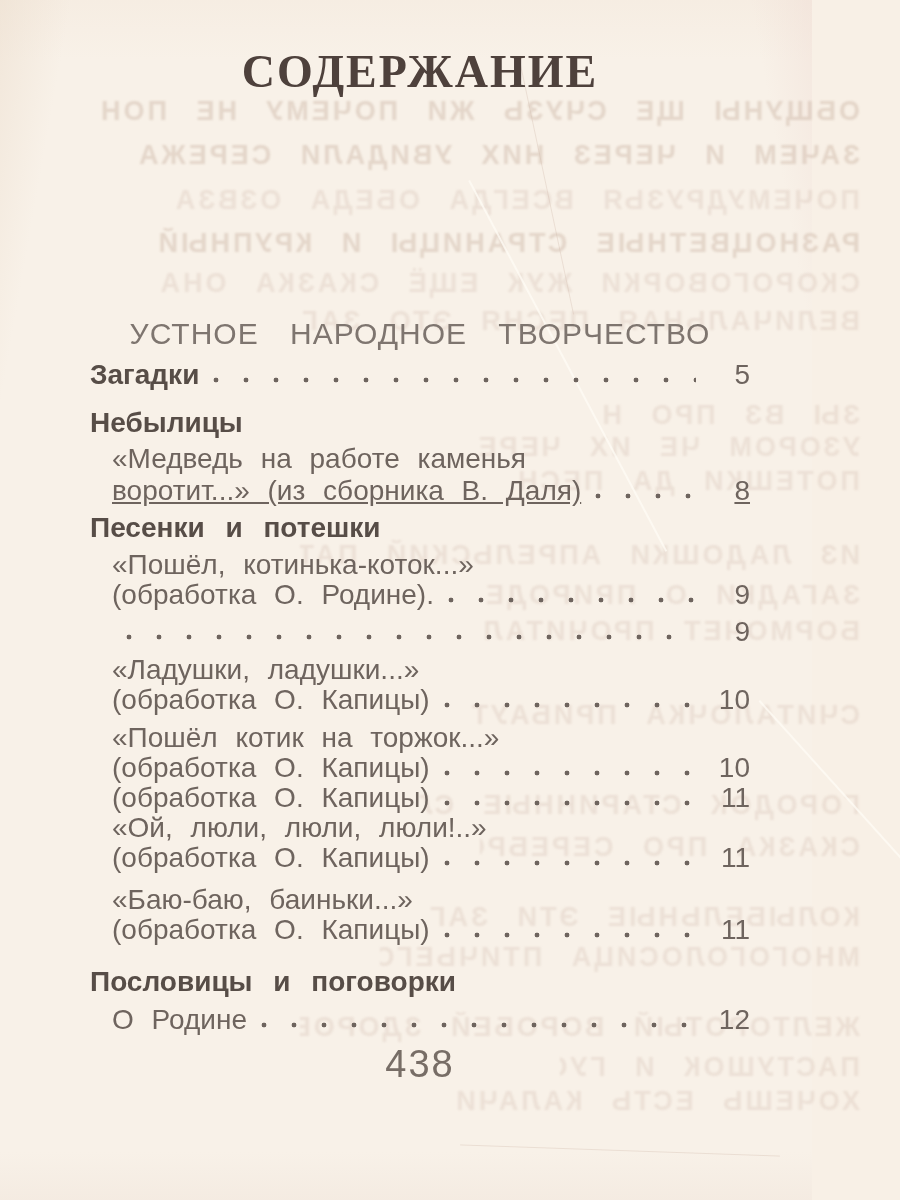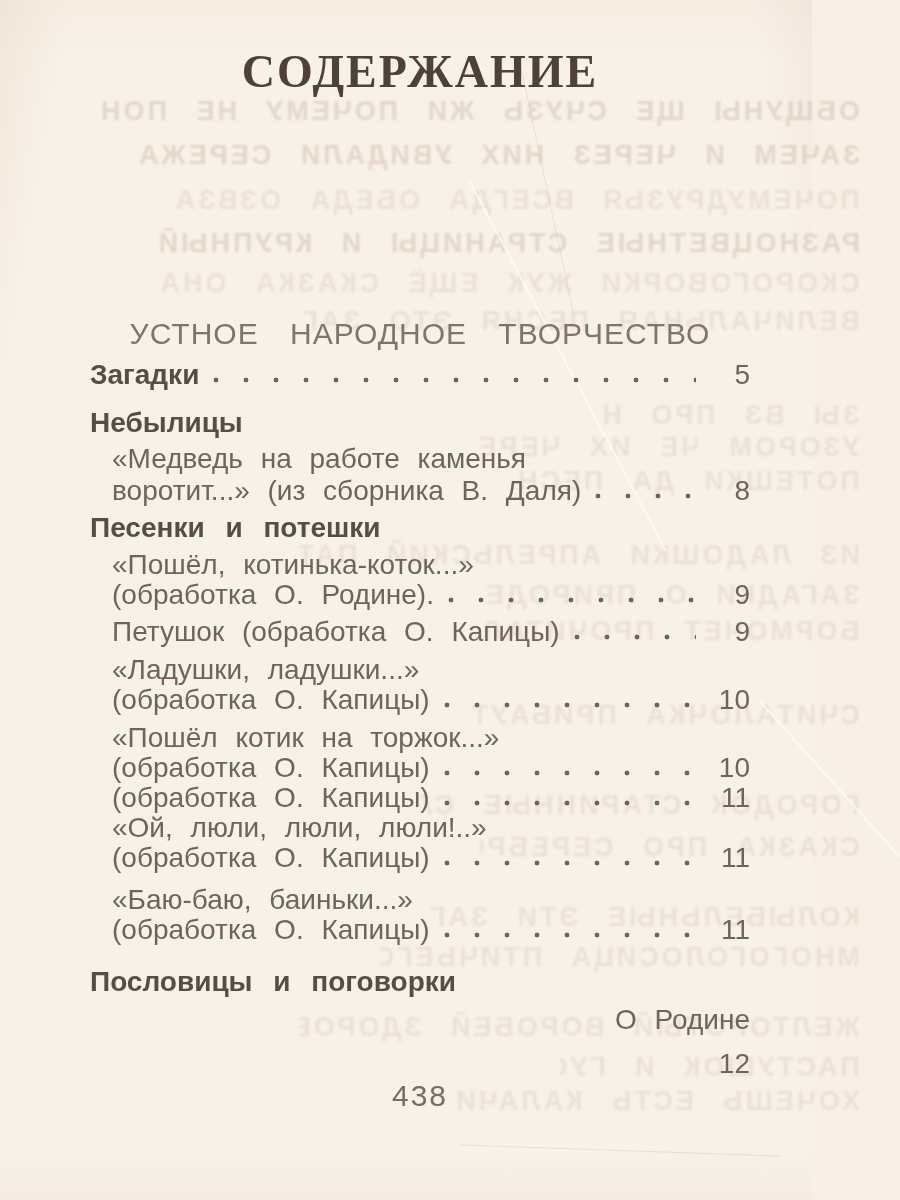--- a/index.html
+++ b/index.html
@@ -66,23 +66,23 @@
   .dots{
     flex:1 1 auto;
     height:9px;margin:0 10px 5px 14px;
     background-image:radial-gradient(circle at 3px 4px, #6e645e 2.1px, rgba(0,0,0,0) 2.7px);
     background-size:30px 9px;
     background-repeat:repeat-x;
     background-position:left bottom;
   }
   .pg{min-width:44px;text-align:right;color:#6e645e;}
   .folio{
-    margin-top:0;
+    margin-top:8px;
     text-align:center;
-    font-size:30px;letter-spacing:2px;
+    font-size:38px;letter-spacing:2px;
     color:#776d66;
   }
 </style>
 </head>
 <body>
 
 <div class="page">
 
   <div class="ghost-layer">
     <div class="gl" style="top:96px;  left:90px;  width:770px;">ОБЩУНЫ ЩЕ СЧУЗЬ ЖИ ПОЧЕМУ НЕ ПОН</div>
@@ -124,41 +124,40 @@
       <span class="pg">5</span>
     </div>
 
     <div class="row r-bold" style="margin-top:18px;">
       <span class="t">Небылицы</span>
     </div>
 
     <div class="row r-sub" style="margin-top:6px;">
       <span class="t">«Медведь на работе каменья</span>
     </div>
-    <div class="row r-sub" style="margin-top:2px;">
+    <div class="row r-sub" style="margin-top:2px;text-decoration:underline;">
       <span class="t">воротит...» (из сборника В. Даля)</span>
       <span class="dots"></span>
       <span class="pg">8</span>
     </div>
 
     <div class="row r-bold" style="margin-top:7px;">
       <span class="t">Песенки и потешки</span>
     </div>
 
     <div class="row r-sub" style="margin-top:7px;">
       <span class="t">«Пошёл, котинька-коток...»</span>
     </div>
     <div class="row r-sub">
       <span class="t">(обработка О. Родине).</span>
       <span class="dots"></span>
       <span class="pg">9</span>
     </div>
 
     <div class="row r-sub" style="margin-top:7px;">
-      <span class="t">Петушок (обработка О. Капицы)</span>
       <span class="dots"></span>
       <span class="pg">9</span>
     </div>
 
     <div class="row r-sub" style="margin-top:8px;">
       <span class="t">«Ладушки, ладушки...»</span>
     </div>
     <div class="row r-sub">
       <span class="t">(обработка О. Капицы)</span>
       <span class="dots"></span>
@@ -195,21 +194,21 @@
     <div class="row r-sub">
       <span class="t">(обработка О. Капицы)</span>
       <span class="dots"></span>
       <span class="pg">11</span>
     </div>
 
     <div class="row r-bold" style="margin-top:22px;">
       <span class="t">Пословицы и поговорки</span>
     </div>
 
-    <div class="row r-sub" style="margin-top:8px;flex-direction:column;">
+    <div class="row r-sub" style="margin-top:8px;">
       <span class="t">О Родине</span>
       <span class="dots"></span>
       <span class="pg">12</span>
     </div>
 
     <div class="folio">438</div>
 
   </div>
 </div>
 

